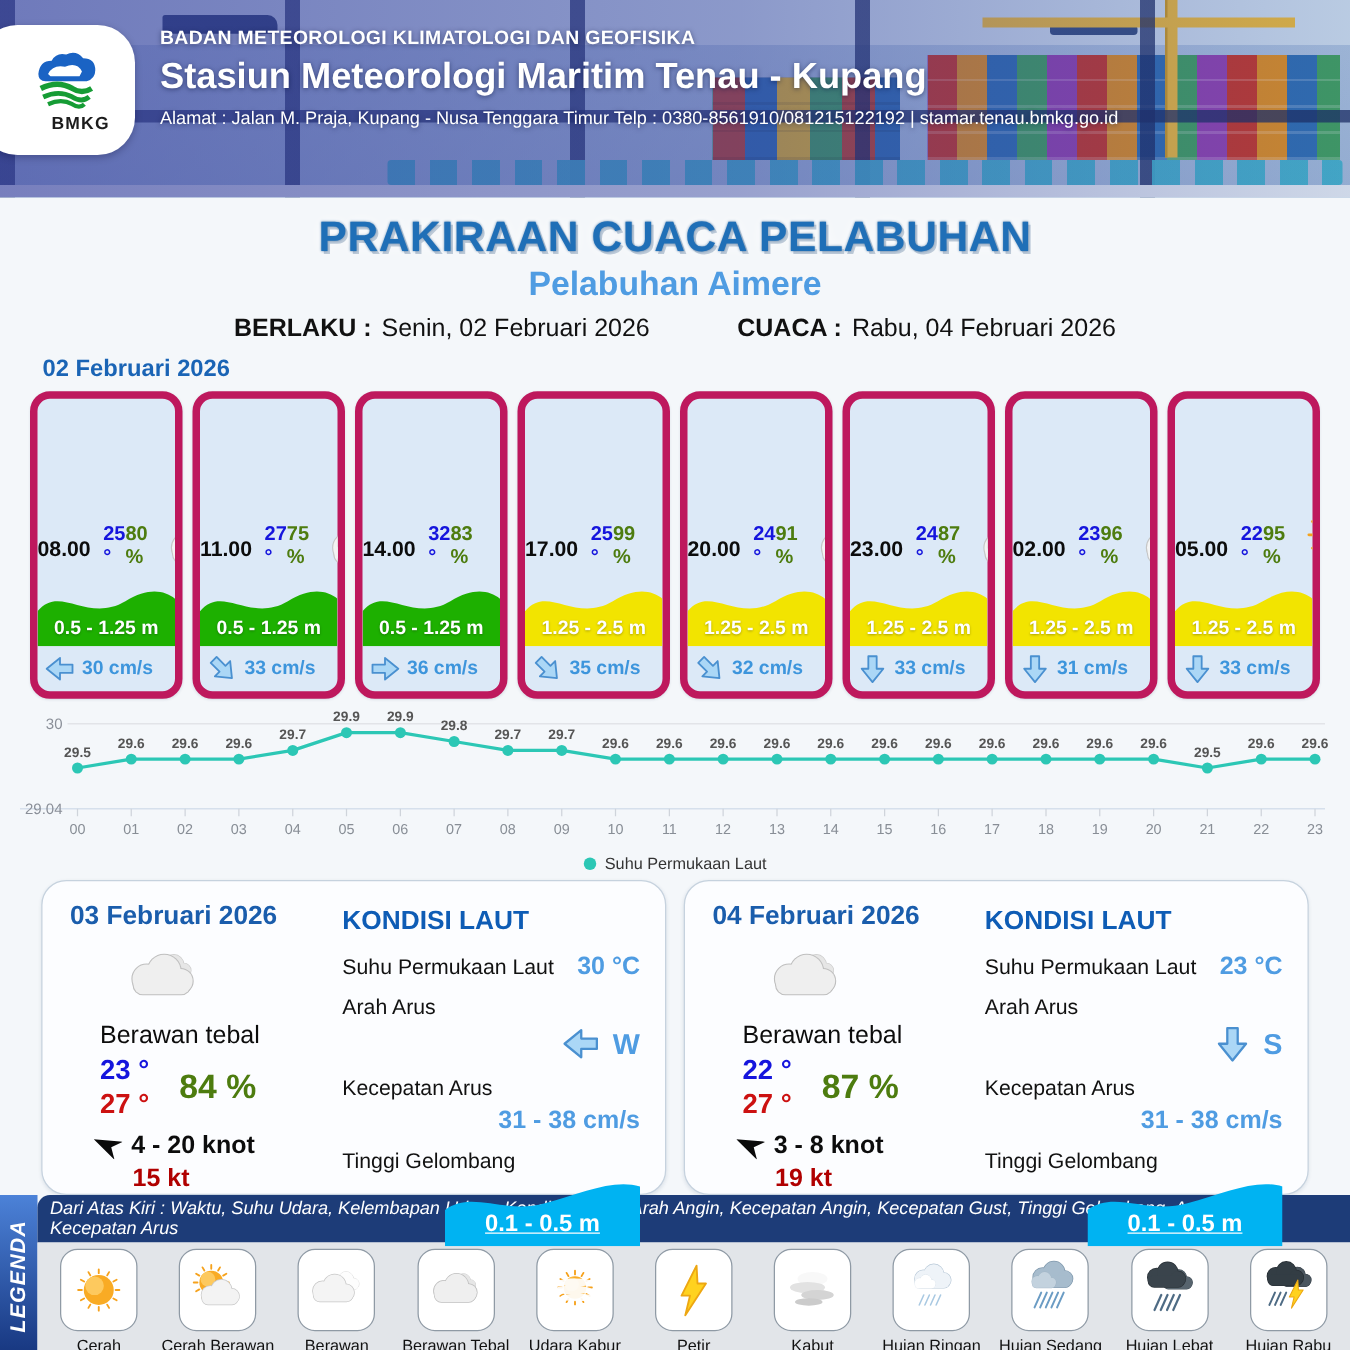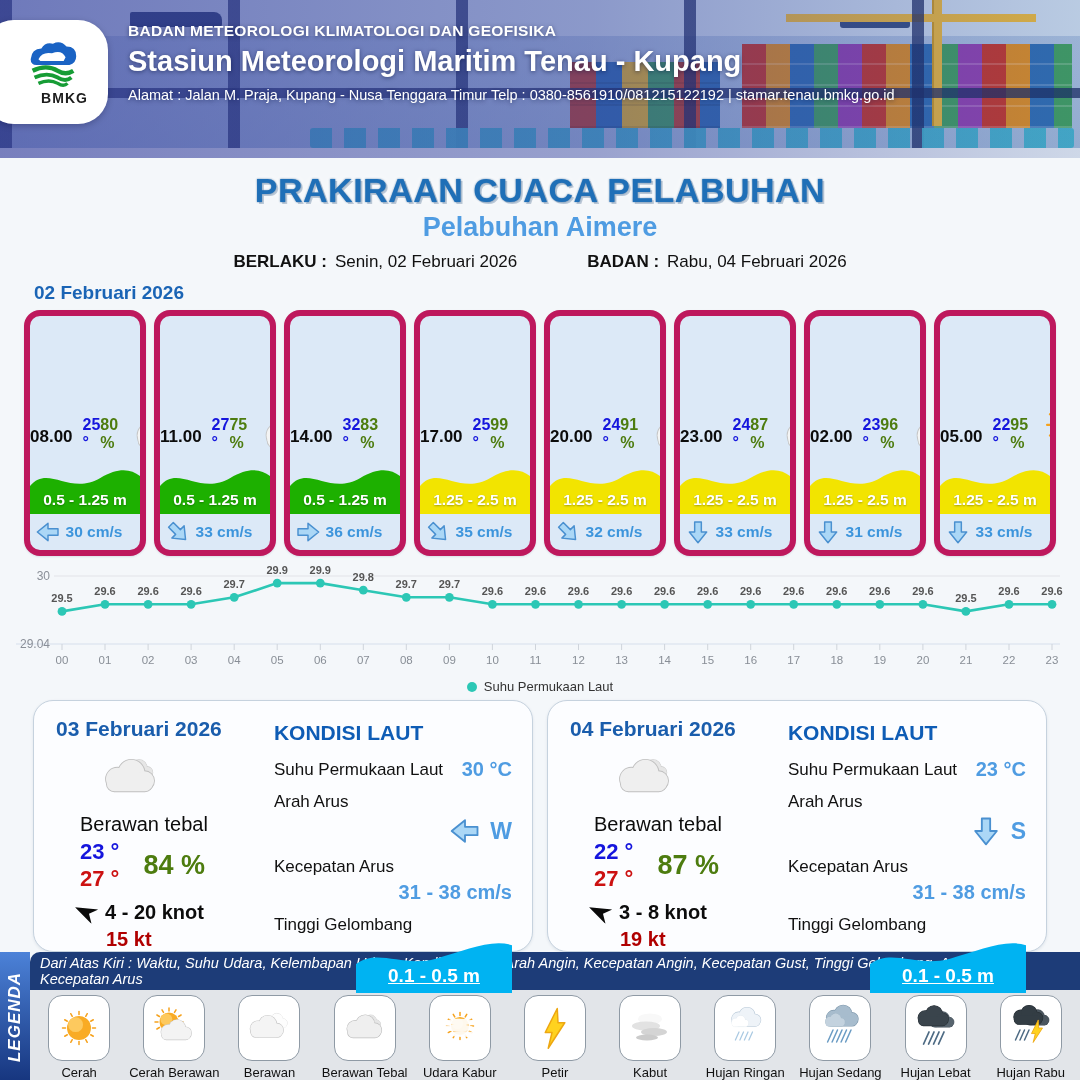--- a/index.html
+++ b/index.html
@@ -31,21 +31,21 @@
   .hero-text { position:absolute; left:128px; top:22px; right:10px; z-index:5; color:#fff; text-shadow:0 1px 4px rgba(8,18,60,.55); }
   .h-line1 { font-size:15.5px; font-weight:bold; letter-spacing:.3px; }
   .h-line2 { font-size:29px; font-weight:bold; margin-top:5px; }
   .h-line3 { font-size:14.5px; margin-top:9px; font-weight:400; }
 
   
   .title-block { text-align:center; flex:0 0 auto; }
   .main-title { margin-top:13px; font-size:34px; font-weight:800; letter-spacing:.5px; color:#1f6fb7;
      text-shadow: 2px 2px 0 rgba(18,62,110,.25), 0 0 10px #ffffff, 0 0 2px #14508c; }
   .sub-title { font-size:27px; font-weight:bold; color:#4f9ce2; margin-top:2px; }
-  .validity { display:flex; justify-content:center; gap:70px; margin-top:9px; font-size:17px; color:#111; }
+  .validity { display:flex; justify-content:center; gap:70px; margin-top:9px; font-size:20px; color:#111; }
   .validity .pair { display:flex; gap:8px; }
   .validity .vlabel { font-weight:bold; }
   .forecast-date { text-align:left; margin:10px 0 0 34px; font-size:19px; font-weight:bold; color:#1a64b5; }
 
   
   .hourly-row { display:flex; justify-content:center; gap:8px; margin-top:6px; flex:0 0 auto; }
   .card { width:122px; height:246px; background:#dce9f7; border:6px solid #be185d; border-radius:16px;
      position:relative; overflow:hidden; display:flex; align-items:center;
      box-shadow:0 1px 2px rgba(30,60,100,.12); }
   .card .time { margin-top:7px; font-size:17px; font-weight:bold; color:#0c0c0c; }
@@ -148,21 +148,21 @@
 
   <section class="title-block">
     <div class="main-title">PRAKIRAAN CUACA PELABUHAN</div>
     <div class="sub-title">Pelabuhan Aimere</div>
     <div class="validity">
       <span class="pair">
         <span class="vlabel">BERLAKU :</span>
         <span>Senin, 02 Februari 2026</span>
       </span>
       <span class="pair">
-        <span class="vlabel">BADAN :</span>
+        <span class="vlabel">CUACA :</span>
         <span>Rabu, 04 Februari 2026</span>
       </span>
     </div>
     <div class="forecast-date">02 Februari 2026</div>
   </section>
 
   <section class="hourly-row" id="hourly-row">
       <div class="card">
         <div class="time">08.00</div>
         <div class="th">

